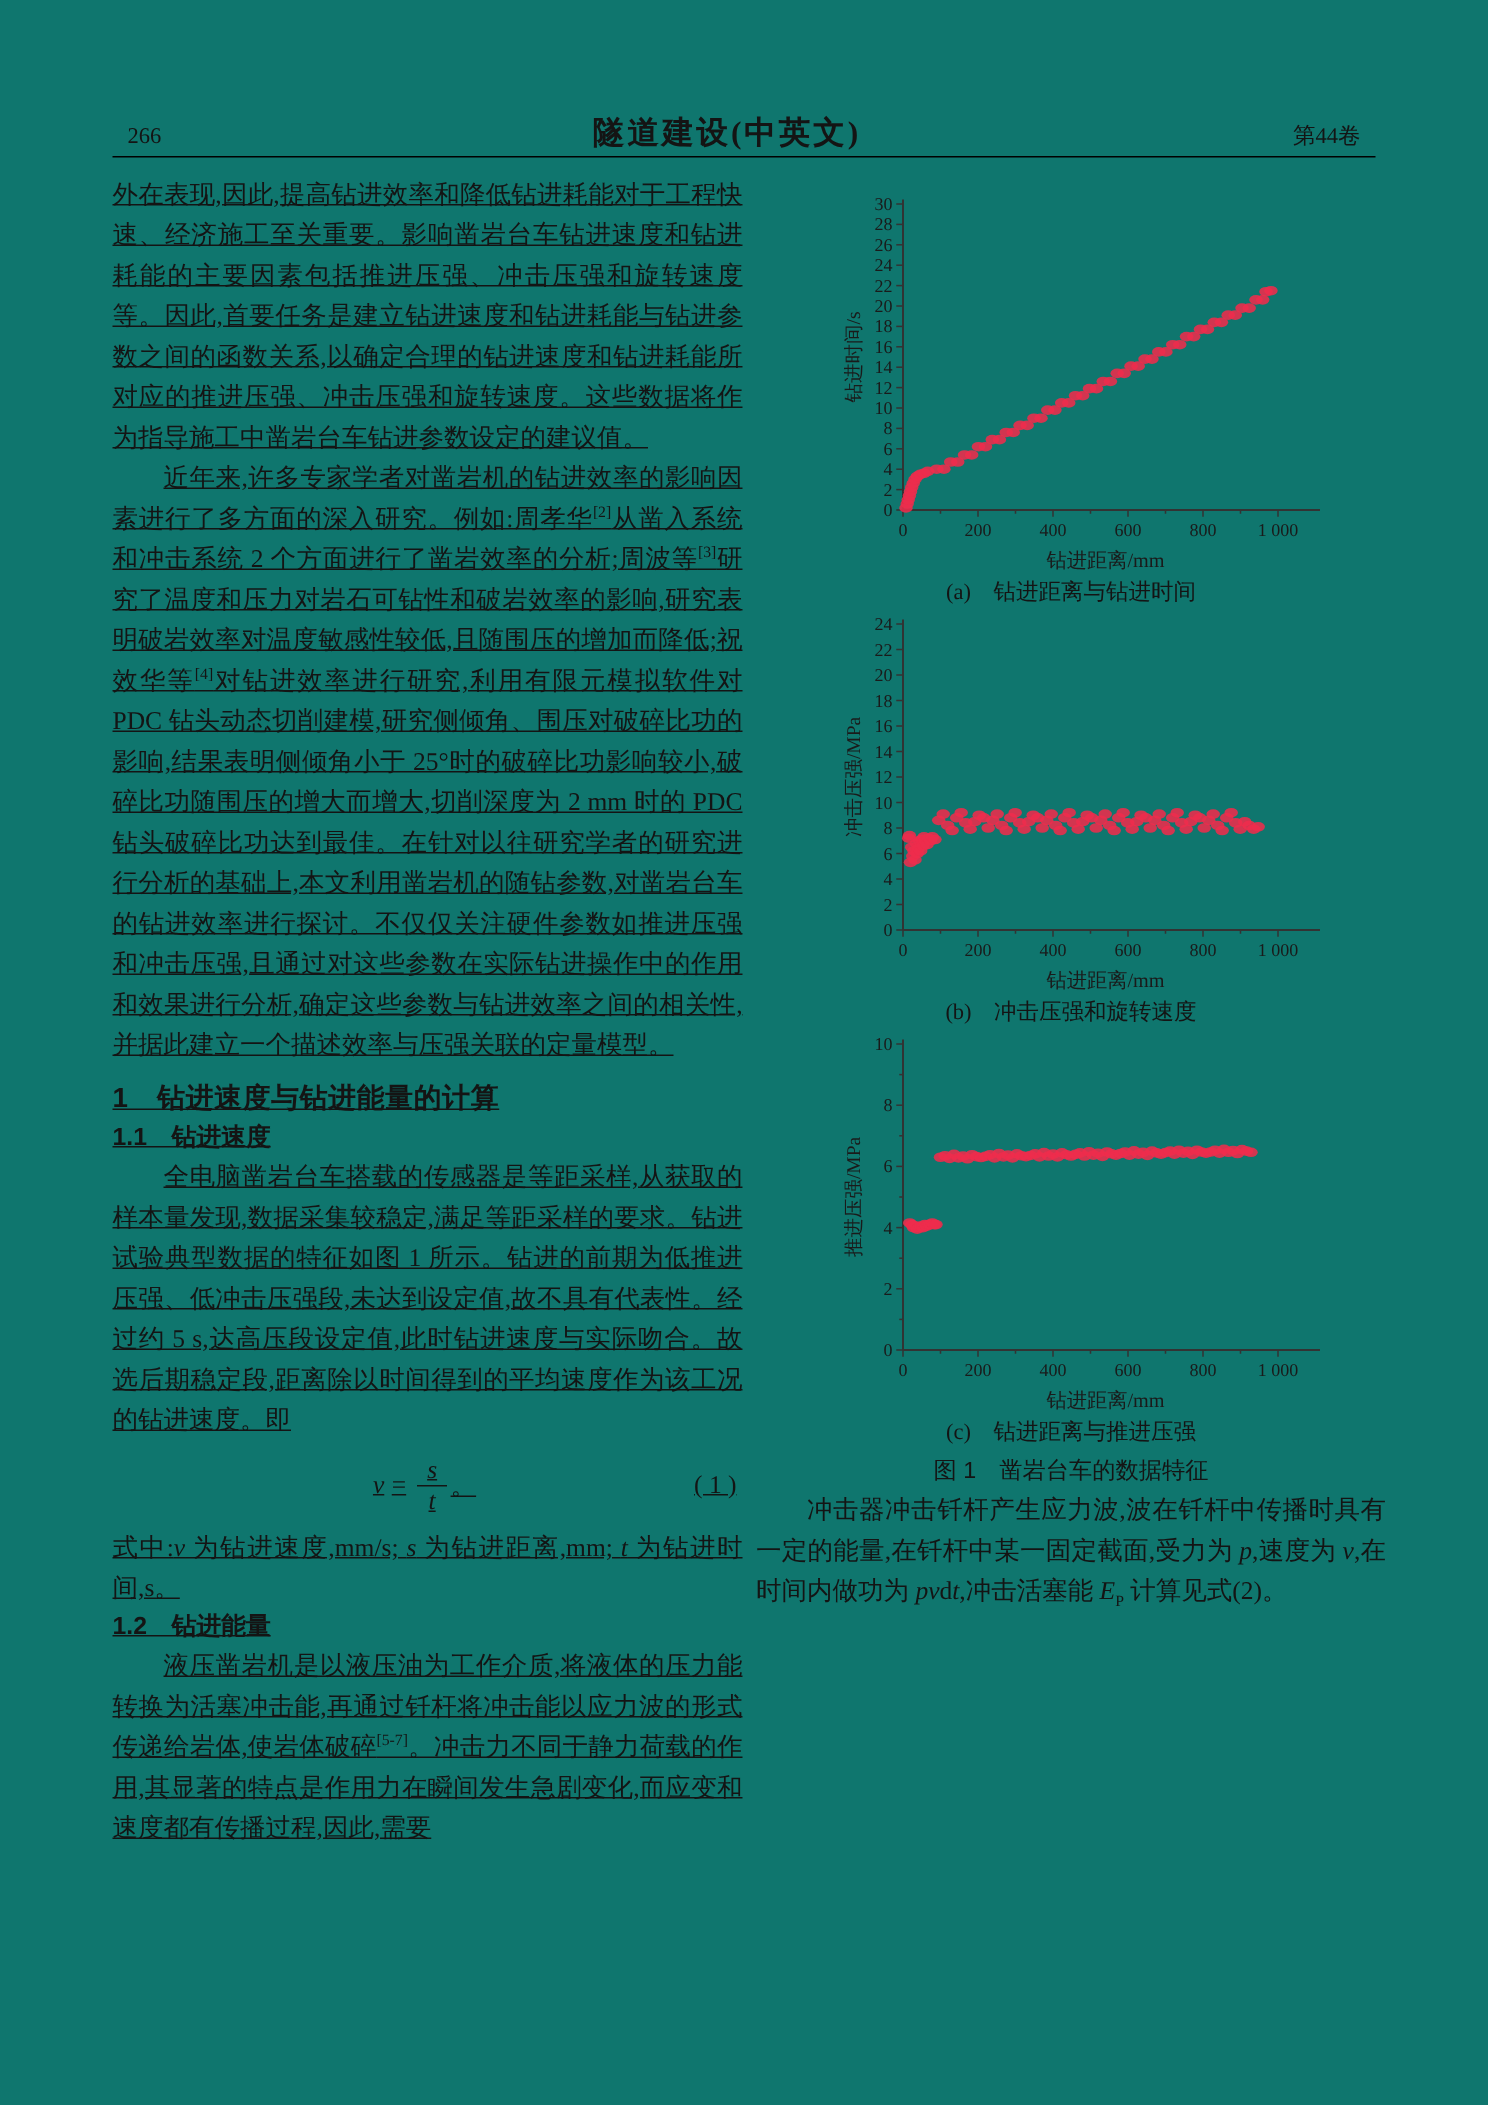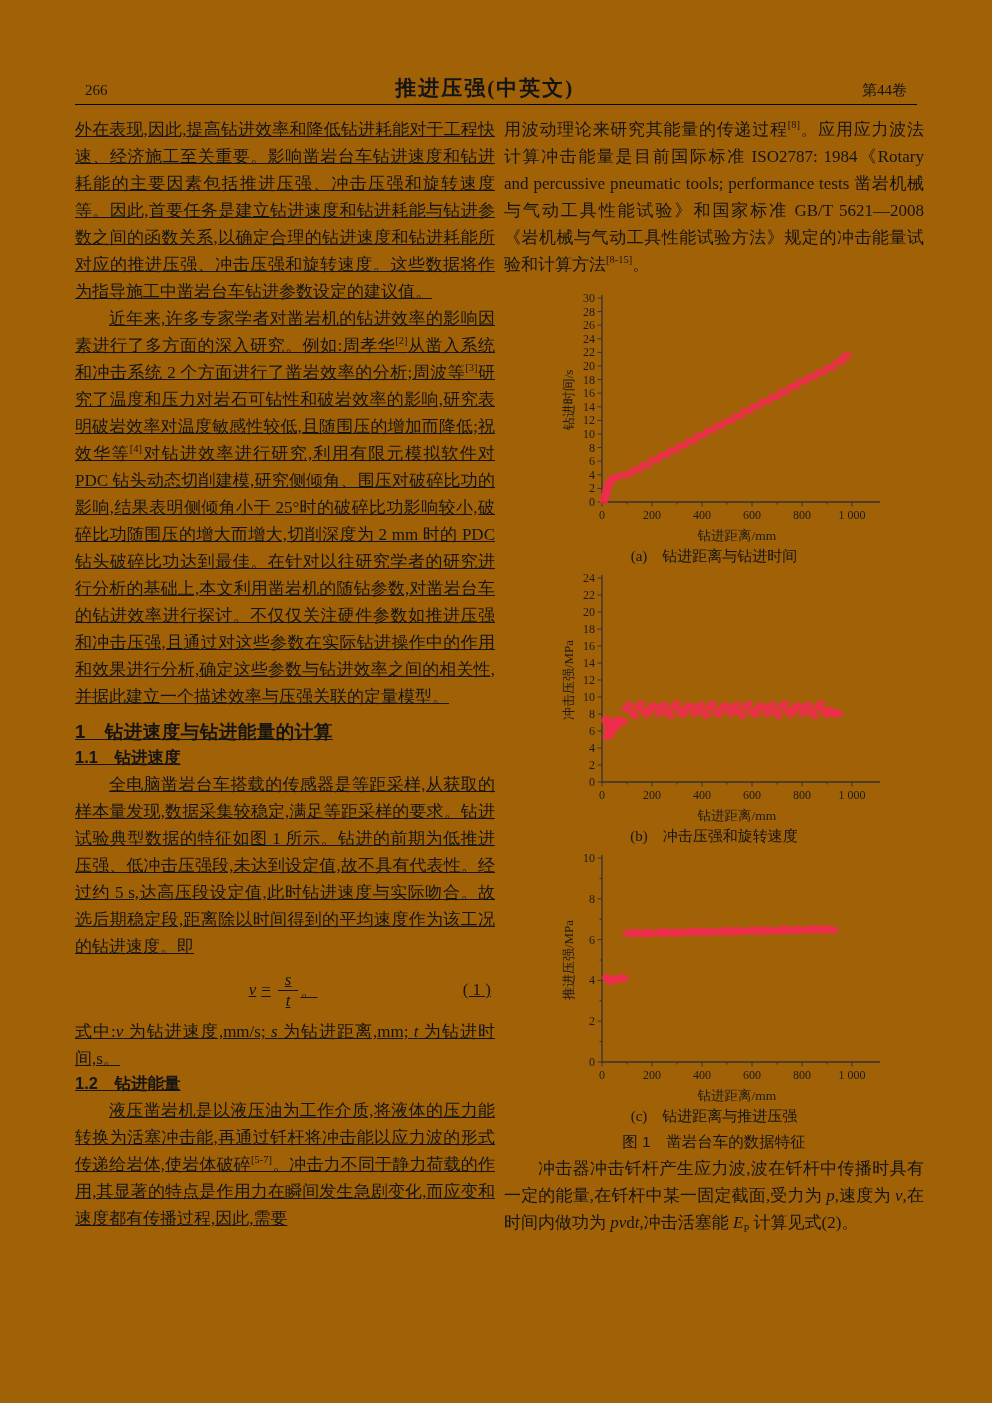--- a/index.html
+++ b/index.html
@@ -1,16 +1,16 @@
 <!DOCTYPE html>
 <html><head>
 <meta charset="utf-8">
 <style>
   html,body{margin:0;padding:0;background:#ffffff;}
-  .page{position:relative;width:992px;height:1403px;background:#a16207;overflow:hidden;
+  .page{position:relative;width:992px;height:1403px;background:#0f766e;overflow:hidden;
         font-family:"Liberation Serif","DejaVu Serif",serif;color:#141414;}
   .header{position:absolute;top:74px;left:85px;width:822px;display:flex;
           justify-content:space-between;align-items:baseline;font-size:15px;}
   .journal-title{font-size:21px;font-weight:bold;letter-spacing:2px;}
   .header-rule{position:absolute;top:104px;left:75px;width:842px;border-top:1.6px solid #000;}
   .col{position:absolute;top:116px;width:420px;}
   .col-left{left:75px;text-decoration:underline;}
   .col-right{left:504px;}
   p.body{margin:0;font-size:17px;line-height:27px;text-align:justify;}
   p.indent{text-indent:2em;}
@@ -37,21 +37,21 @@
              font-weight:normal;font-size:15.5px;margin:4px 0 2px 0;}
   .figcap-en{text-align:center;font-size:15.5px;margin:0 0 8px 0;}
 </style>
 </head>
 <body>
 
 <div class="page">
 
   <div class="header">
     <span>266</span>
-    <span class="journal-title">推进压强(中英文)</span>
+    <span class="journal-title">隧道建设(中英文)</span>
     <span>第44卷</span>
   </div>
   <div class="header-rule"></div>
 
   <div class="col col-left">
     <p class="body">外在表现,因此,提高钻进效率和降低钻进耗能对于工程快速、经济施工至关重要。影响凿岩台车钻进速度和钻进耗能的主要因素包括推进压强、冲击压强和旋转速度等。因此,首要任务是建立钻进速度和钻进耗能与钻进参数之间的函数关系,以确定合理的钻进速度和钻进耗能所对应的推进压强、冲击压强和旋转速度。这些数据将作为指导施工中凿岩台车钻进参数设定的建议值。</p>
     <p class="body indent">近年来,许多专家学者对凿岩机的钻进效率的影响因素进行了多方面的深入研究。例如:周孝华<sup>[2]</sup>从凿入系统和冲击系统 2 个方面进行了凿岩效率的分析;周波等<sup>[3]</sup>研究了温度和压力对岩石可钻性和破岩效率的影响,研究表明破岩效率对温度敏感性较低,且随围压的增加而降低;祝效华等<sup>[4]</sup>对钻进效率进行研究,利用有限元模拟软件对 PDC 钻头动态切削建模,研究侧倾角、围压对破碎比功的影响,结果表明侧倾角小于 25°时的破碎比功影响较小,破碎比功随围压的增大而增大,切削深度为 2 mm 时的 PDC 钻头破碎比功达到最佳。在针对以往研究学者的研究进行分析的基础上,本文利用凿岩机的随钻参数,对凿岩台车的钻进效率进行探讨。不仅仅关注硬件参数如推进压强和冲击压强,且通过对这些参数在实际钻进操作中的作用和效果进行分析,确定这些参数与钻进效率之间的相关性,并据此建立一个描述效率与压强关联的定量模型。</p>
     <h2 class="sec">1　钻进速度与钻进能量的计算</h2>
     <h3 class="subsec">1.1　钻进速度</h3>
     <p class="body indent">全电脑凿岩台车搭载的传感器是等距采样,从获取的样本量发现,数据采集较稳定,满足等距采样的要求。钻进试验典型数据的特征如图 1 所示。钻进的前期为低推进压强、低冲击压强段,未达到设定值,故不具有代表性。经过约 5 s,达高压段设定值,此时钻进速度与实际吻合。故选后期稳定段,距离除以时间得到的平均速度作为该工况的钻进速度。即</p>
@@ -67,21 +67,20 @@
         <span>。</span>
       </span>
       <span class="f-number">( 1 )</span>
     </div>
     <p class="body">式中:<i>v</i> 为钻进速度,mm/s; <i>s</i> 为钻进距离,mm; <i>t</i> 为钻进时间,s。</p>
     <h3 class="subsec">1.2　钻进能量</h3>
     <p class="body indent">液压凿岩机是以液压油为工作介质,将液体的压力能转换为活塞冲击能,再通过钎杆将冲击能以应力波的形式传递给岩体,使岩体破碎<sup>[5-7]</sup>。冲击力不同于静力荷载的作用,其显著的特点是作用力在瞬间发生急剧变化,而应变和速度都有传播过程,因此,需要</p>
   </div>
 
   <div class="col col-right">
-    <p class="body">用波动理论来研究其能量的传递过程<sup>[8]</sup>。应用应力波法计算冲击能量是目前国际标准 ISO2787: 1984《Rotary and percussive pneumatic tools; performance tests 凿岩机械与气动工具性能试验》和国家标准 GB/T 5621—2008《岩机械与气动工具性能试验方法》规定的冲击能量试验和计算方法<sup>[8-15]</sup>。</p>
 
     <div class="figure">
       <div class="chart">
         <div class="chart-svg">
             <svg width="330" height="254" viewBox="0 0 330 254">
               <line x1="42" y1="3" x2="42" y2="210" stroke="#333333" stroke-width="1.3"></line>
               <line x1="42" y1="210" x2="320" y2="210" stroke="#333333" stroke-width="1.3"></line>
               <line x1="37.5" y1="210" x2="42" y2="210" stroke="#333333" stroke-width="1"></line>
               <text x="35" y="214" text-anchor="end" font-size="12" fill="#1a1a1a">0</text>
               <line x1="37.5" y1="196.4" x2="42" y2="196.4" stroke="#333333" stroke-width="1"></line>

